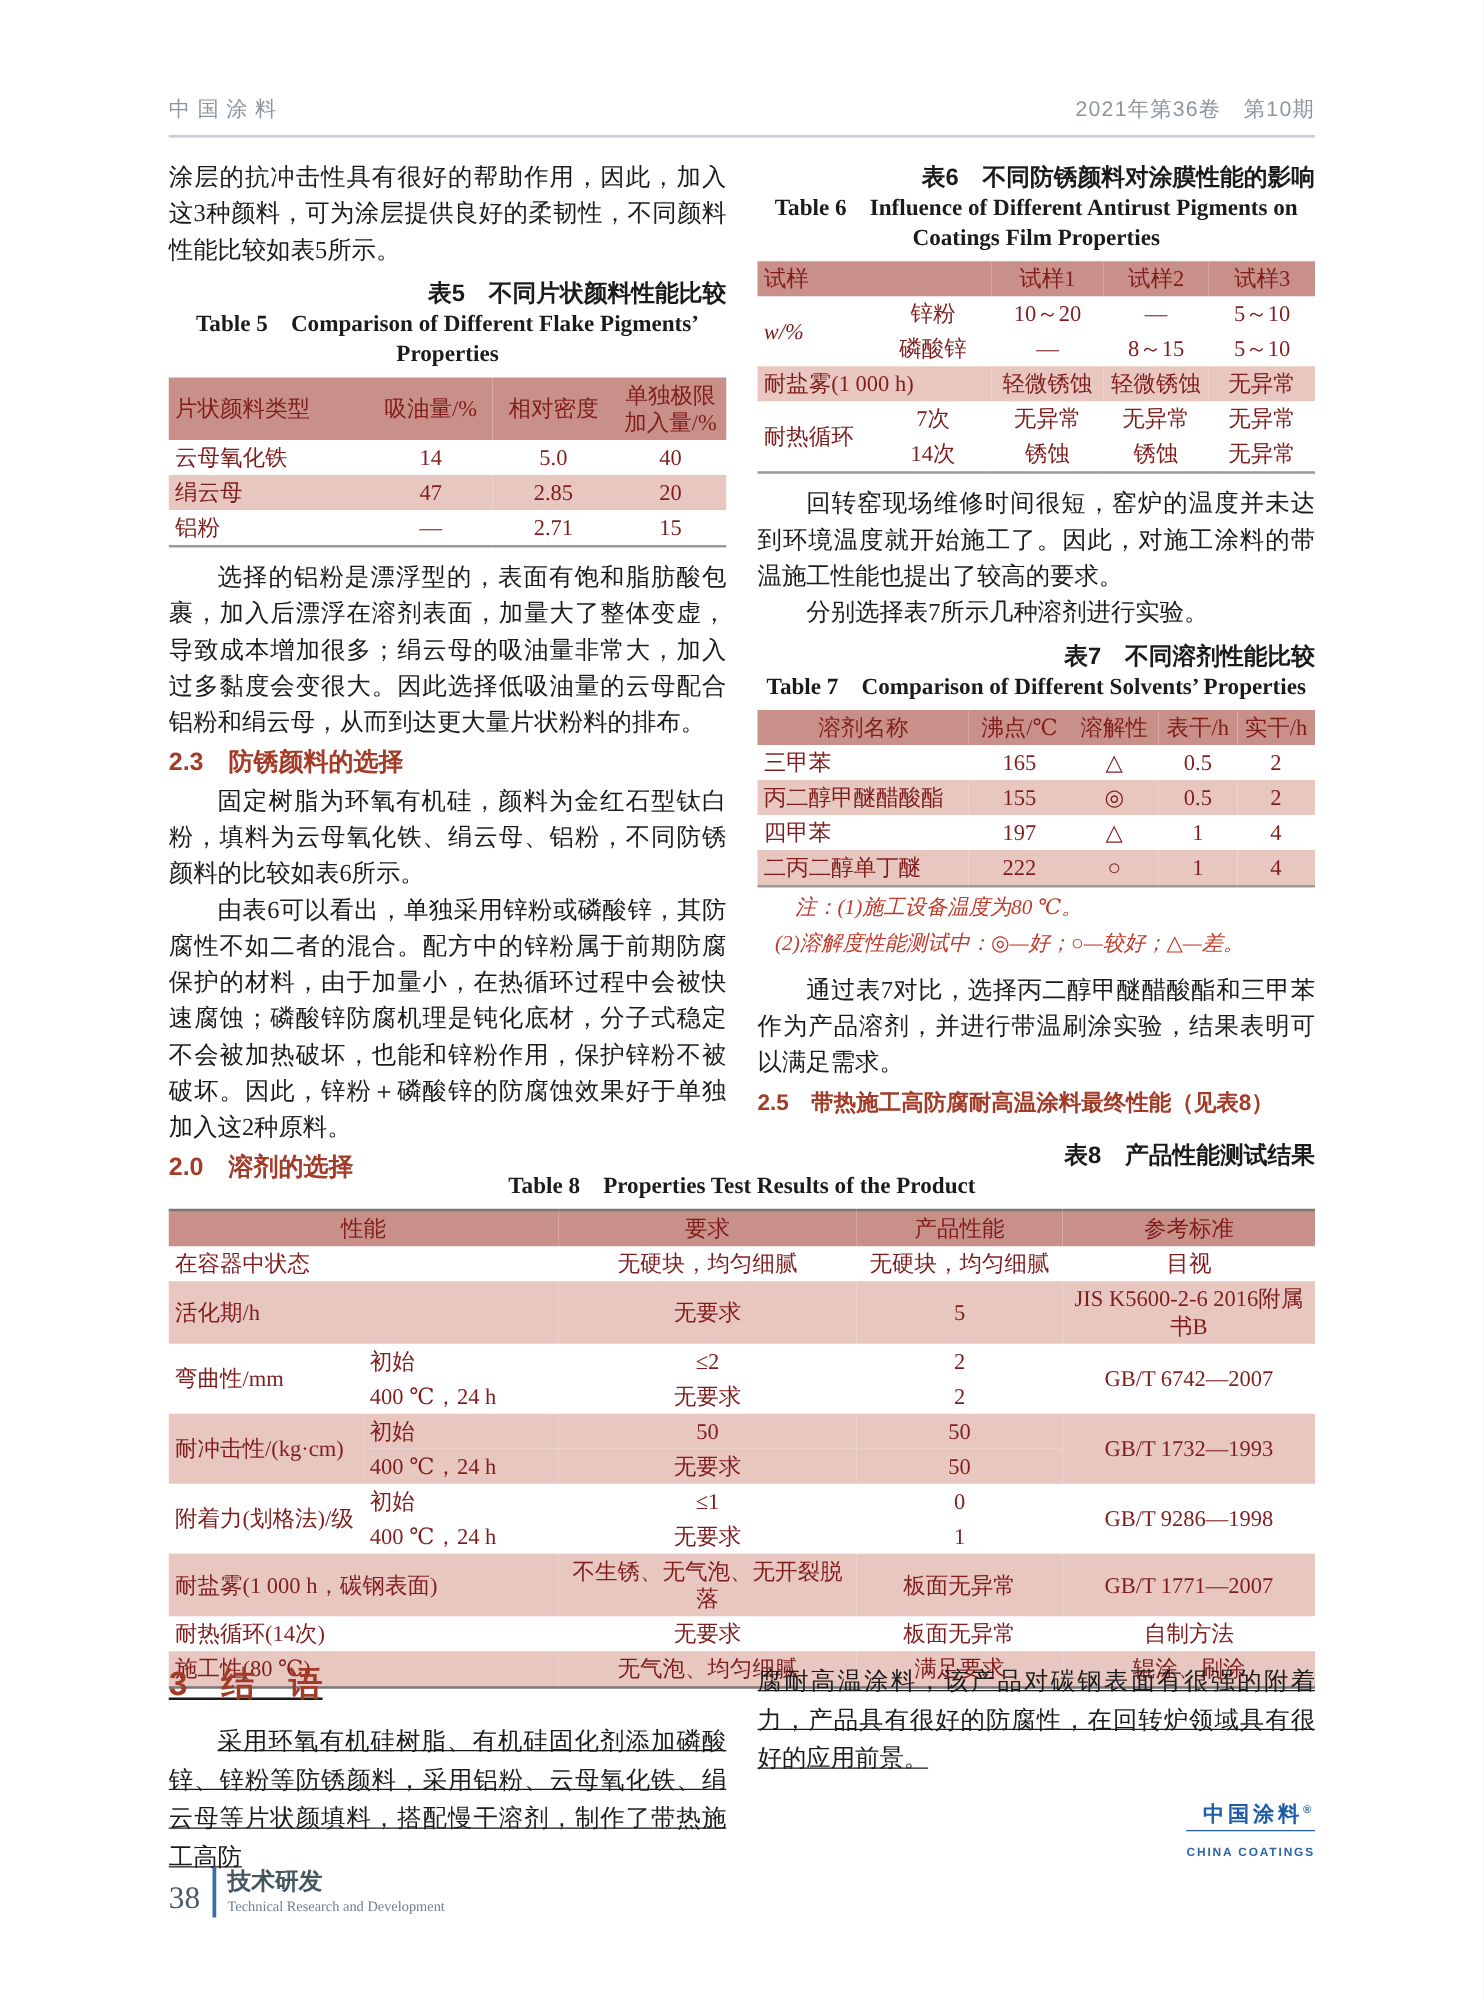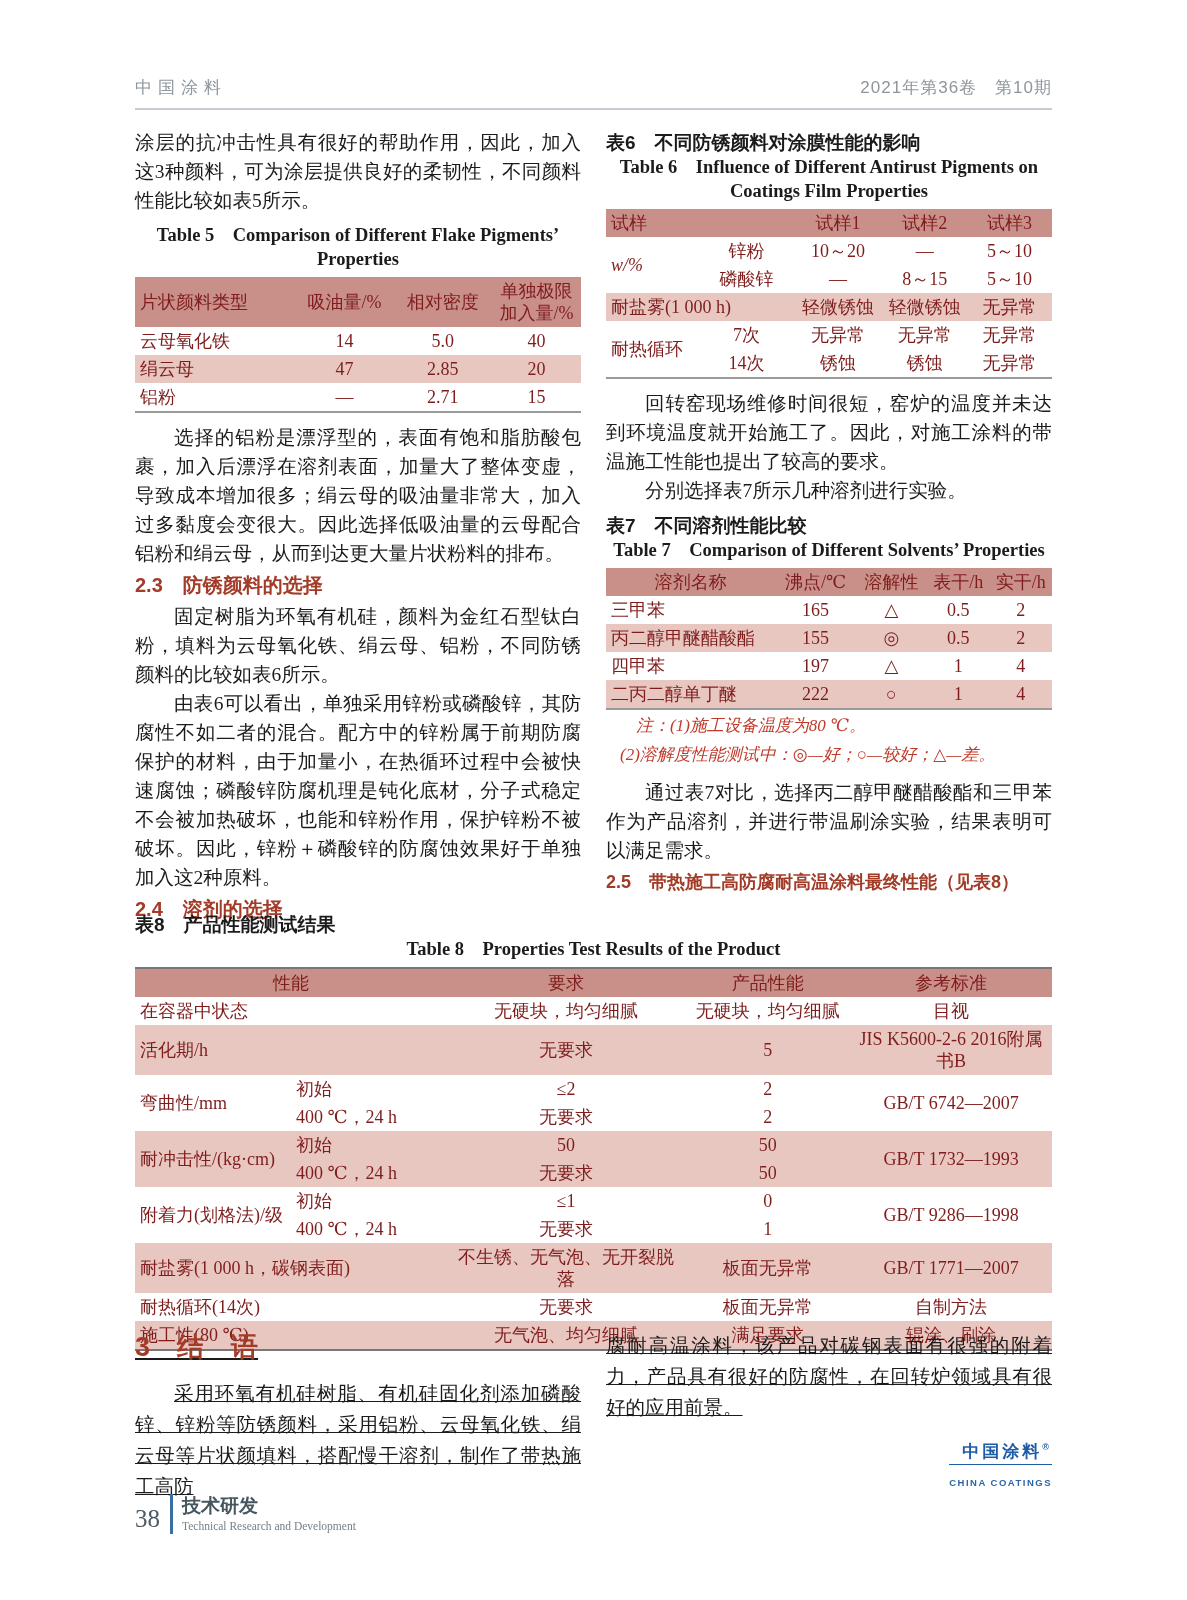--- a/index.html
+++ b/index.html
@@ -18,21 +18,21 @@
   .columns{position:absolute;left:135px;top:128px;width:917px;display:flex;gap:25px;}
   .col{width:446px;font-size:19.5px;line-height:29px;text-align:justify;}
   p.body{margin:0;text-indent:2em;}
   p.noindent{margin:0;text-indent:0;}
   .sec-h{font-family:"Liberation Sans","DejaVu Sans",sans-serif;font-weight:bold;
          color:#a23b28;font-size:20px;line-height:30px;margin:2px 0;}
   .sec-h.small{font-size:18px;}
 
   
   .tbl-block{margin:8px 0 10px 0;}
-  .tbl-title-cn{text-align:left;font-family:"Liberation Sans","DejaVu Sans",sans-serif;
+  .tbl-title-cn{text-align:right;font-family:"Liberation Sans","DejaVu Sans",sans-serif;
                 font-weight:bold;font-size:19px;line-height:25px;}
   .tbl-title-en{text-align:center;font-weight:bold;font-size:18.5px;line-height:24px;margin-bottom:6px;}
   table{width:100%;border-collapse:collapse;font-size:18px;color:#7f1d1d;}
   td,th{padding:3px 5px;font-weight:normal;text-align:center;line-height:22px;vertical-align:middle;}
   .l{text-align:left;}
   thead tr{background:#c9908a;}
   tr.stripe{background:#e8c7c1;}
   table.rule-bottom{border-bottom:2px solid #9a9a9a;}
   .ital{font-style:italic;}
 
@@ -75,20 +75,21 @@
     <span class="journal">中国涂料</span>
     <span class="issue">2021年第36卷　第10期</span>
   </div>
 
   <div class="columns">
 
     <div class="col">
       <p class="noindent">涂层的抗冲击性具有很好的帮助作用，因此，加入这3种颜料，可为涂层提供良好的柔韧性，不同颜料性能比较如表5所示。</p>
 
       <div class="tbl-block">
+        <div class="tbl-title-cn">表5　不同片状颜料性能比较</div>
         <div class="tbl-title-en">Table 5　Comparison of Different Flake Pigments’ Properties</div>
         <table class="rule-bottom">
           <colgroup>
               <col style="width:36%">
               <col style="width:22%">
               <col style="width:22%">
               <col style="width:20%">
             </colgroup>
           <thead>
             <tr>
@@ -118,21 +119,21 @@
               <td>15</td>
             </tr>
           </tbody>
         </table>
       </div>
 
       <p class="body">选择的铝粉是漂浮型的，表面有饱和脂肪酸包裹，加入后漂浮在溶剂表面，加量大了整体变虚，导致成本增加很多；绢云母的吸油量非常大，加入过多黏度会变很大。因此选择低吸油量的云母配合铝粉和绢云母，从而到达更大量片状粉料的排布。</p>
       <div class="sec-h">2.3　防锈颜料的选择</div>
       <p class="body">固定树脂为环氧有机硅，颜料为金红石型钛白粉，填料为云母氧化铁、绢云母、铝粉，不同防锈颜料的比较如表6所示。</p>
       <p class="body">由表6可以看出，单独采用锌粉或磷酸锌，其防腐性不如二者的混合。配方中的锌粉属于前期防腐保护的材料，由于加量小，在热循环过程中会被快速腐蚀；磷酸锌防腐机理是钝化底材，分子式稳定不会被加热破坏，也能和锌粉作用，保护锌粉不被破坏。因此，锌粉＋磷酸锌的防腐蚀效果好于单独加入这2种原料。</p>
-      <div class="sec-h">2.4　溶剂的选择</div>
+      <div class="sec-h">2.0　溶剂的选择</div>
     </div>
 
     <div class="col">
 
       <div class="tbl-block" style="margin-top:2px;">
         <div class="tbl-title-cn">表6　不同防锈颜料对涂膜性能的影响</div>
         <div class="tbl-title-en">Table 6　Influence of Different Antirust Pigments on Coatings Film Properties</div>
         <table class="rule-bottom">
           <colgroup>
               <col style="width:21%">

